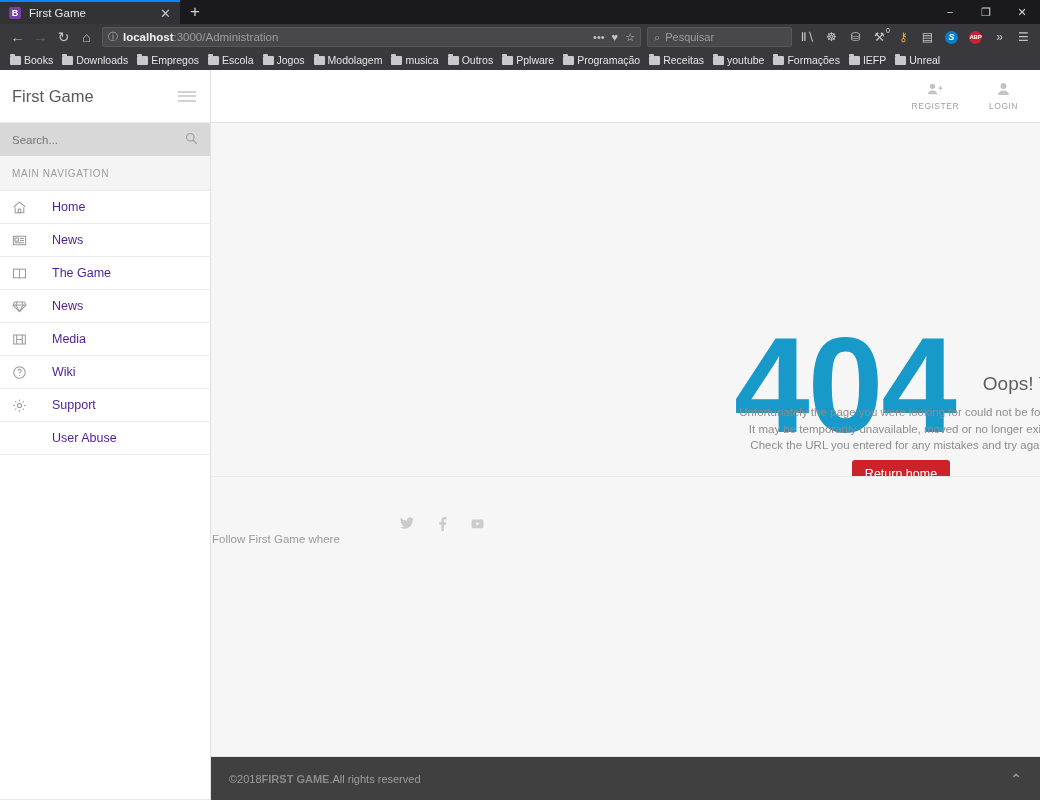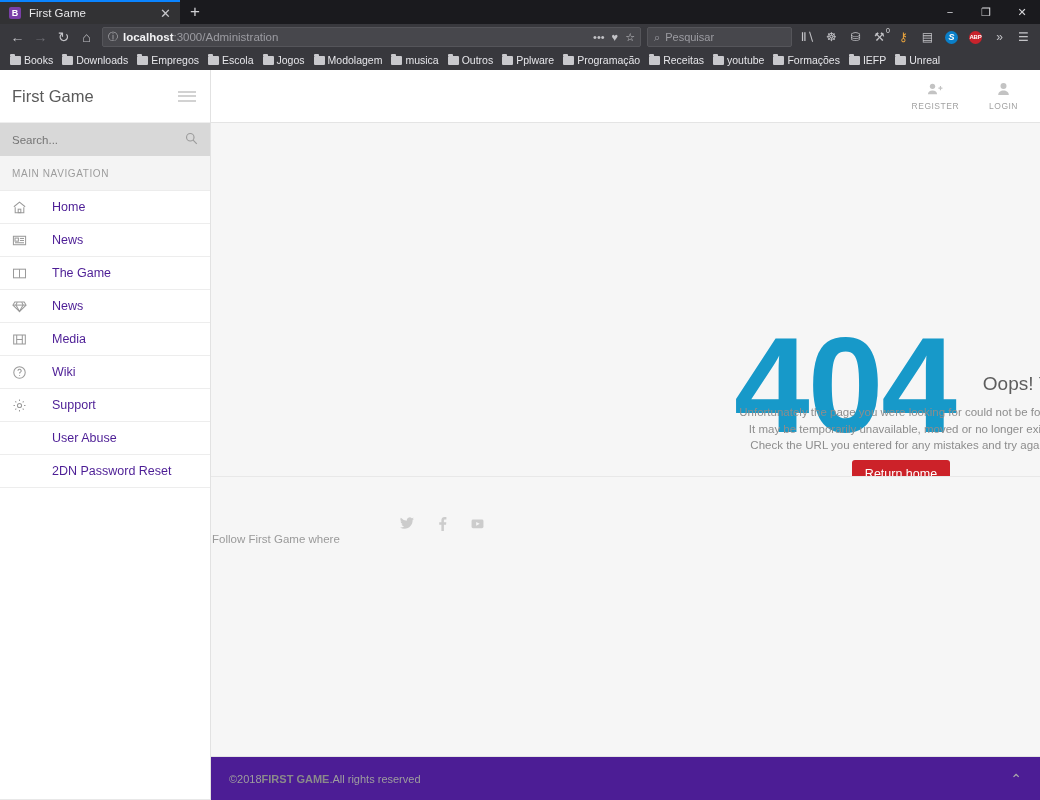--- a/index.html
+++ b/index.html
@@ -192,21 +192,21 @@
   }
   .social-row {
     position: absolute; left: 0px; top: 40px; display: flex;
     align-items: flex-end; gap: 0;
   }
   .follow-text { font-size: 11.5px; color: #9a9a9a; padding-left: 1px; text-align: right; }
   .social-icons { display: flex; gap: 24px; margin-left: 60px;
     margin-bottom: 11px; color: #cccccc; font-size: 13px; }
 
   .footer {
-    margin-top: auto; height: 44px; background: #4c1d95; border-top: 1px solid #e4e4e4;
+    margin-top: auto; height: 44px; background: #404040; border-top: 1px solid #e4e4e4;
     display: flex; align-items: center; padding: 0 18px; flex: none;
   }
   .copy { font-size: 11px; color: #9e9e9e; }
   .copy b { color: #8a8a8a; font-weight: bold; }
   .to-top { margin-left: auto; color: #a9a9a9; font-size: 14px; }
 </style>
 </head>
 <body>
 
 <div class="browser">
@@ -419,24 +419,20 @@
             <svg width="15" height="15" viewBox="0 0 16 16" fill="none" stroke="#9a9a9a" stroke-width="1.1">
                 <circle cx="8" cy="8" r="2.2"></circle>
                 <path d="M8 1.6v1.6M8 12.8v1.6M14.4 8h-1.6M3.2 8H1.6M12.5 3.5l-1.1 1.1M4.6 11.4l-1.1 1.1M12.5 12.5l-1.1-1.1M4.6 4.6L3.5 3.5"></path>
               </svg>
           </span>
           <span class="nav-label">Support</span>
         </div>
         <div class="nav-item sub">
           <span class="nav-ico"></span>
           <span class="nav-label">User Abuse</span>
-        </div>
-        <div class="nav-item sub">
-          <span class="nav-ico"></span>
-          <span class="nav-label">2DN Password Reset</span>
         </div>
       </div>
 
       <div class="sidebar-filler"></div>
     </div>
 
     <div class="content">
 
       <div class="topbar">
         <div class="topbar-action">

